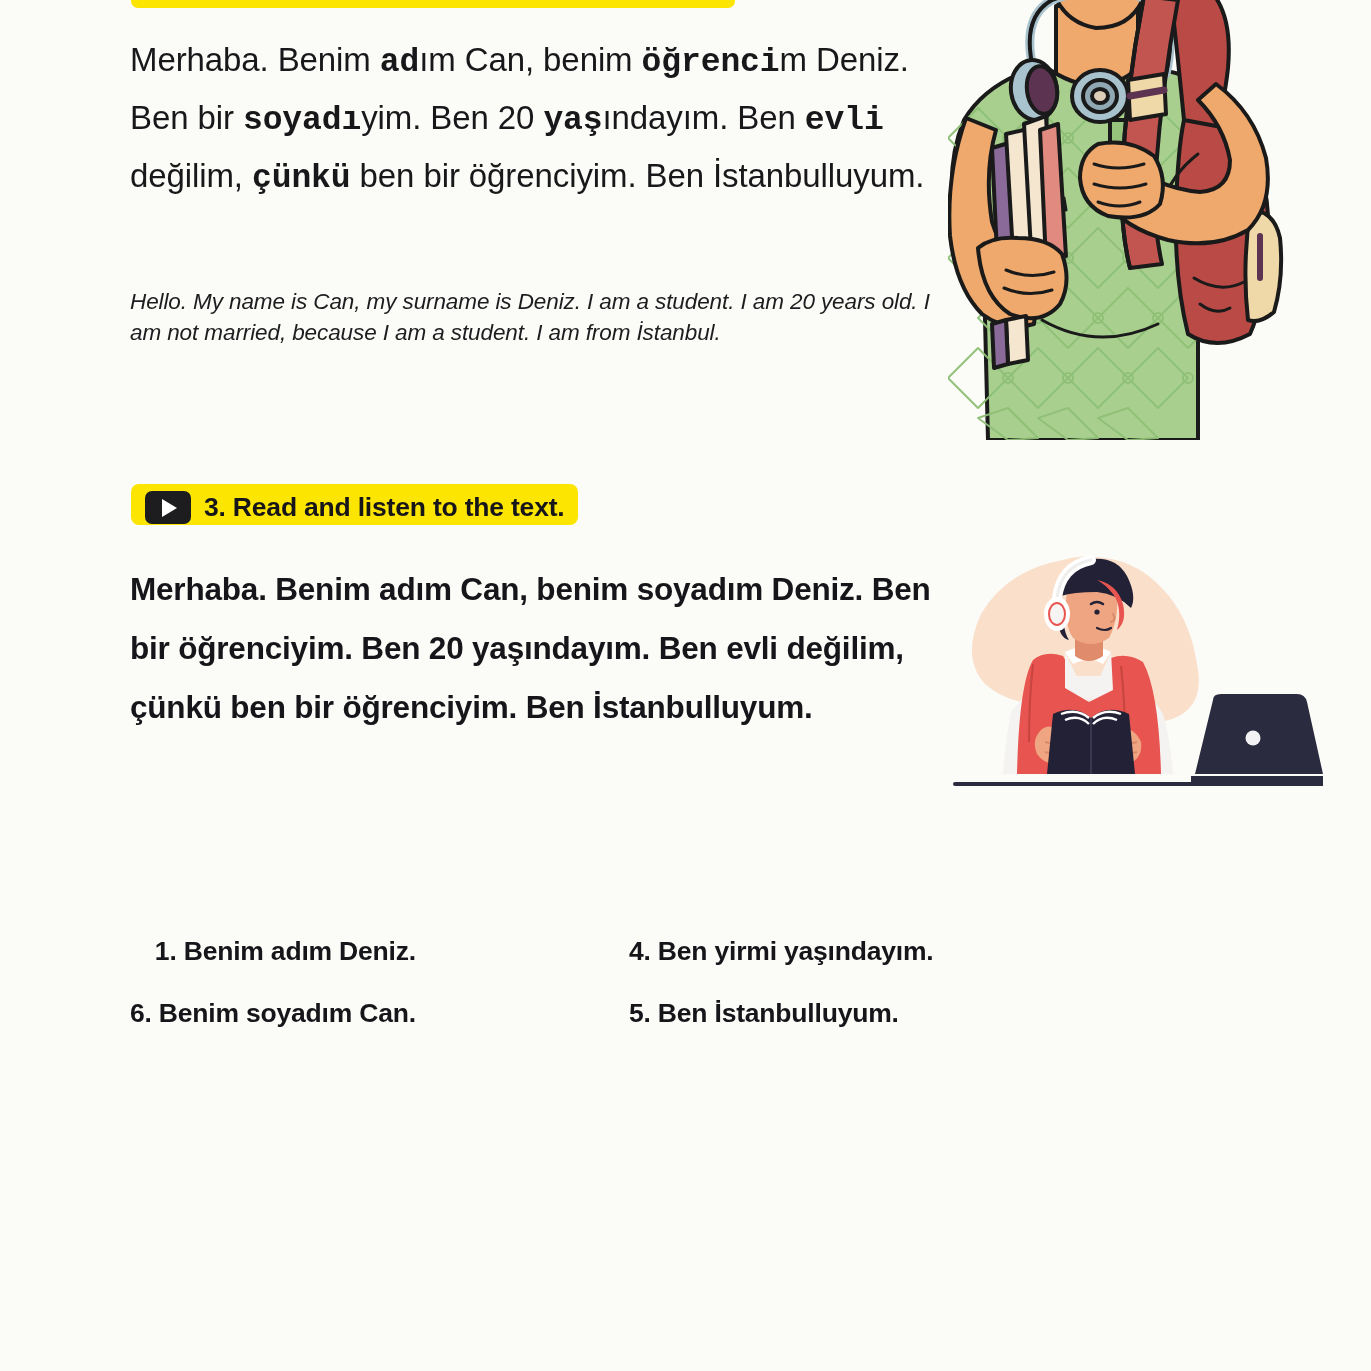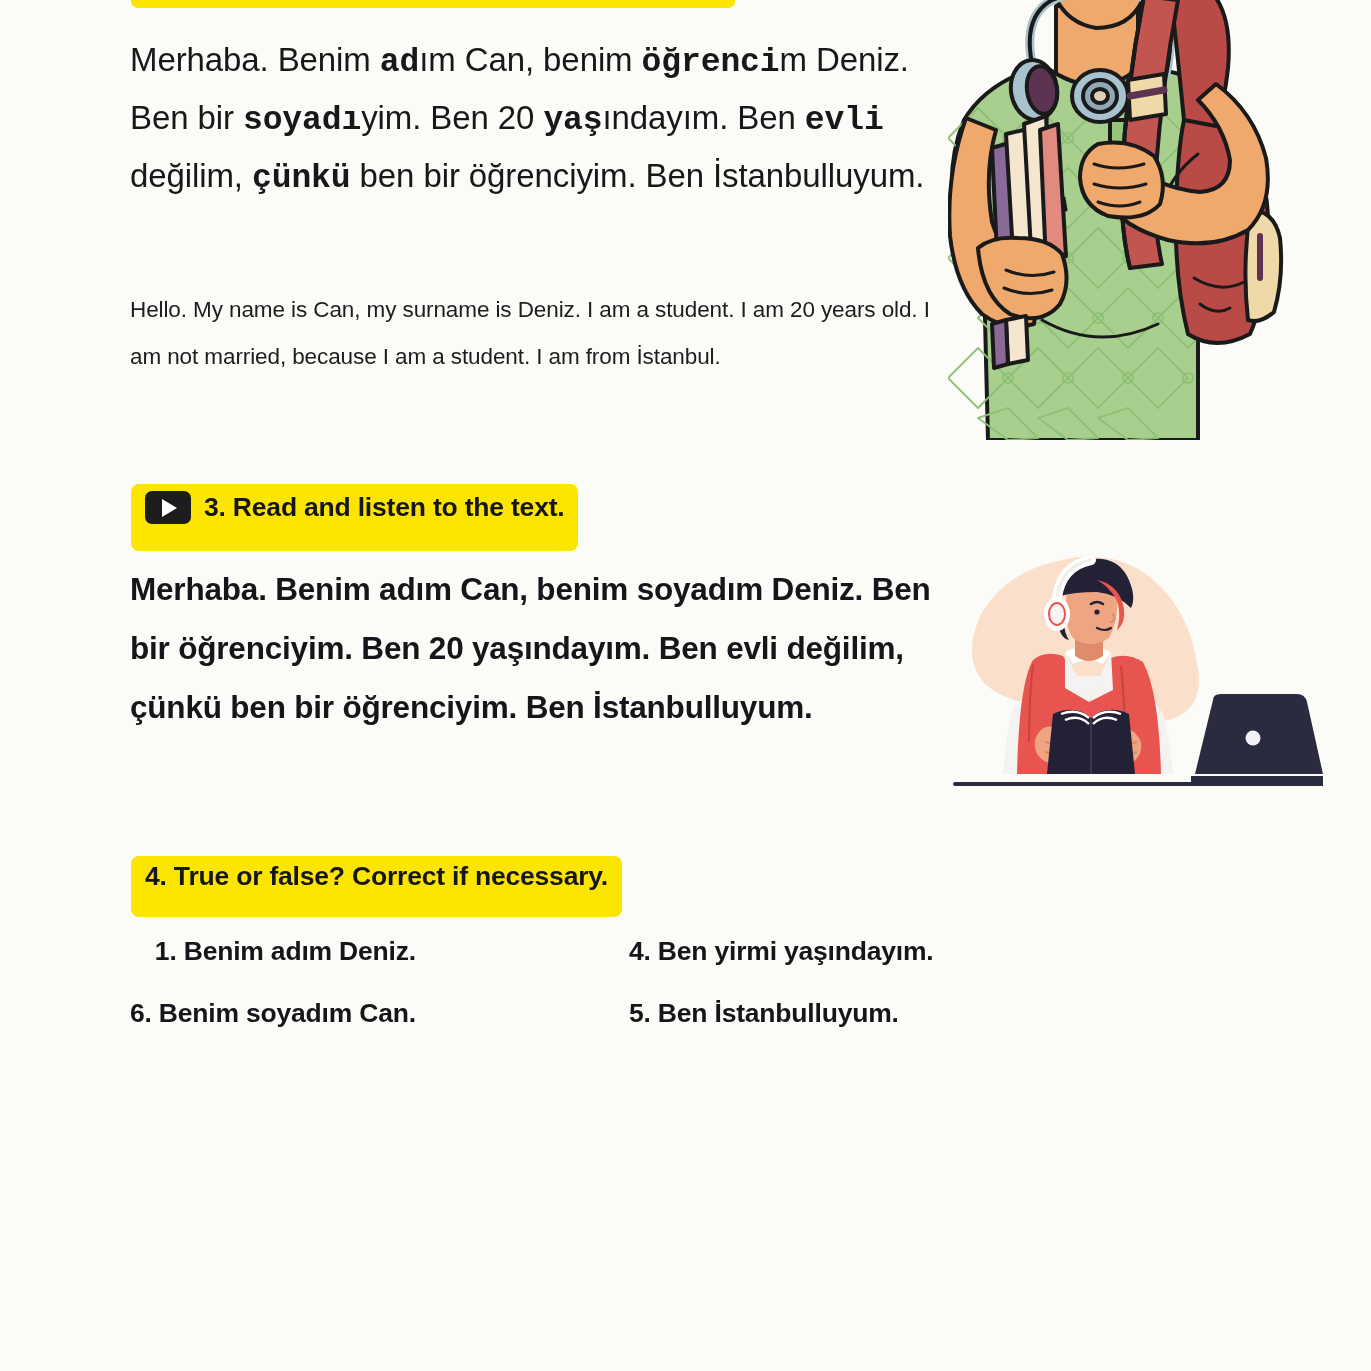--- a/index.html
+++ b/index.html
@@ -30,21 +30,21 @@
     border-radius: 7px;
   }
 
   
   .pill {
     position: absolute;
     display: inline-flex;
     align-items: center;
     background: #fce500;
     border-radius: 8px;
-    padding: 7px 14px 27px 14px;
+    padding: 7px 14px 1px 14px;
     white-space: nowrap;
   }
   .pill-text {
     font-size: 26.5px;
     font-weight: bold;
     color: #16161a;
     letter-spacing: -0.2px;
     line-height: 1;
   }
 
@@ -81,21 +81,22 @@
   }
   .para-regular b { font-weight: bold; font-family: Liberation Mono, monospace; }
 
   
   .para-italic {
     position: absolute;
     left: 130px;
     top: 286px;
     width: 815px;
     font-size: 22.5px;
-    line-height: 47px;
+    line-height: 31px;
+    font-style: italic;
     color: #1d1d20;
     letter-spacing: -0.1px;
   }
 
   
   .para-bold {
     position: absolute;
     left: 130px;
     top: 560px;
     width: 810px;
@@ -154,23 +155,20 @@
 
   <div class="pill" style="left:131px; top:484px;">
     <span class="play-badge">
       <span class="tri"></span>
     </span>
     <span class="pill-text">3. Read and listen to the text.</span>
   </div>
 
   <div class="para-bold">Merhaba. Benim adım Can, benim soyadım Deniz. Ben bir öğrenciyim. Ben 20 yaşındayım. Ben evli değilim, çünkü ben bir öğrenciyim. Ben İstanbulluyum.</div>
 
-  <div class="pill" style="left:131px; top:856px;">
-    <span class="pill-text">4. True or false? Correct if necessary.</span>
-  </div>
 
   <div class="tf-list col-left">
     <div class="tf-item">1. Benim adım Deniz.</div>
     <div class="tf-item">6. Benim soyadım Can.</div>
   </div>
 
   <div class="tf-list col-right">
     <div class="tf-item">4. Ben yirmi yaşındayım.</div>
     <div class="tf-item">5. Ben İstanbulluyum.</div>
   </div>

